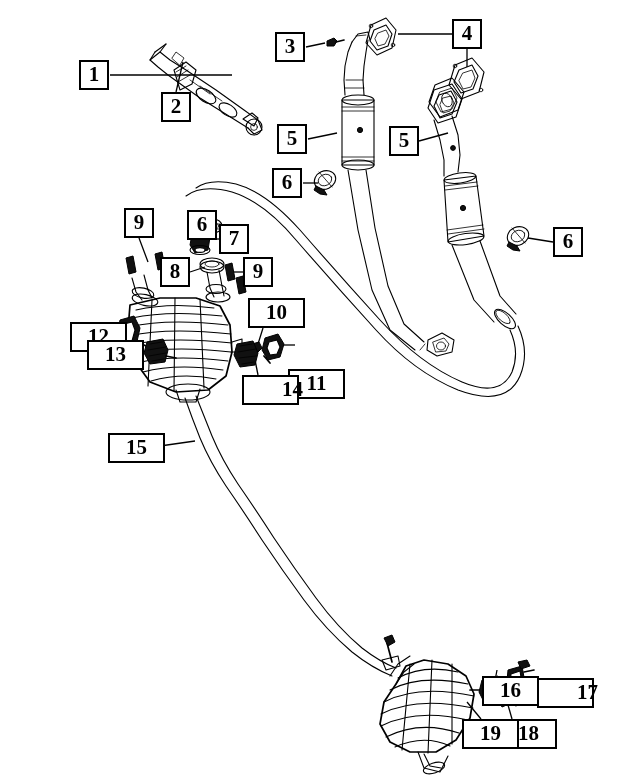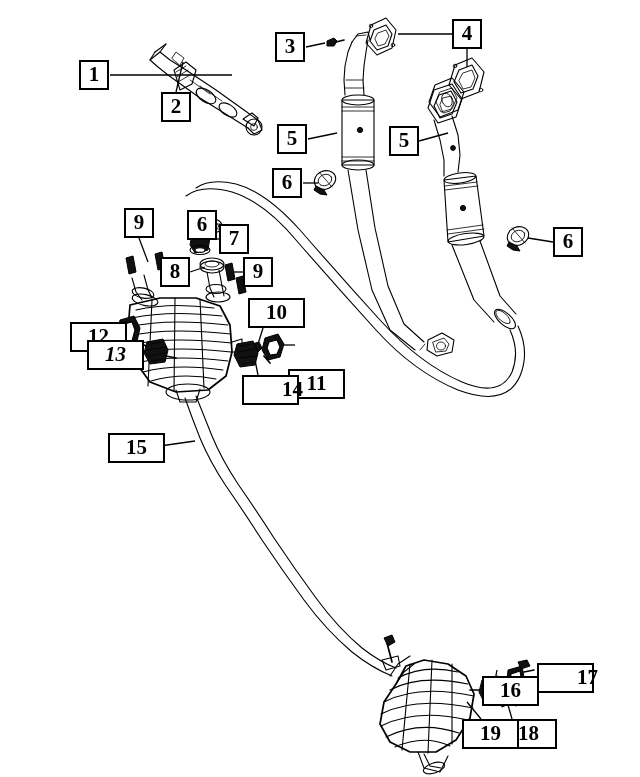--- a/index.html
+++ b/index.html
@@ -371,33 +371,33 @@
     </div>
   <div class="callout w2" style="left:248px;top:298px;">
       <span>10</span>
     </div>
   <div class="callout w2" style="left:288px;top:330px;margin-top:39px;">
       <span>11</span>
     </div>
   <div class="callout w2" style="left:70px;top:322px;">
       <span>12</span>
     </div>
-  <div class="callout w2" style="left:87px;top:340px;font-style:italic;">
+  <div class="callout w2" style="left:87px;top:340px;">
       <span>13</span>
     </div>
   <div class="callout w2" style="left:242px;top:375px;padding-left:44px;">
       <span>14</span>
     </div>
   <div class="callout w2" style="left:108px;top:433px;text-align:right;">
       <span>15</span>
     </div>
   <div class="callout w2" style="left:482px;top:676px;">
       <span>16</span>
     </div>
-  <div class="callout w2" style="left:537px;top:663px;padding-left:44px;">
+  <div class="callout w2" style="left:537px;top:678px;padding-left:44px;">
       <span>17</span>
     </div>
   <div class="callout w2" style="left:500px;top:719px;">
       <span>18</span>
     </div>
   <div class="callout w2" style="left:462px;top:719px;">
       <span>19</span>
     </div>
 
 </div>

